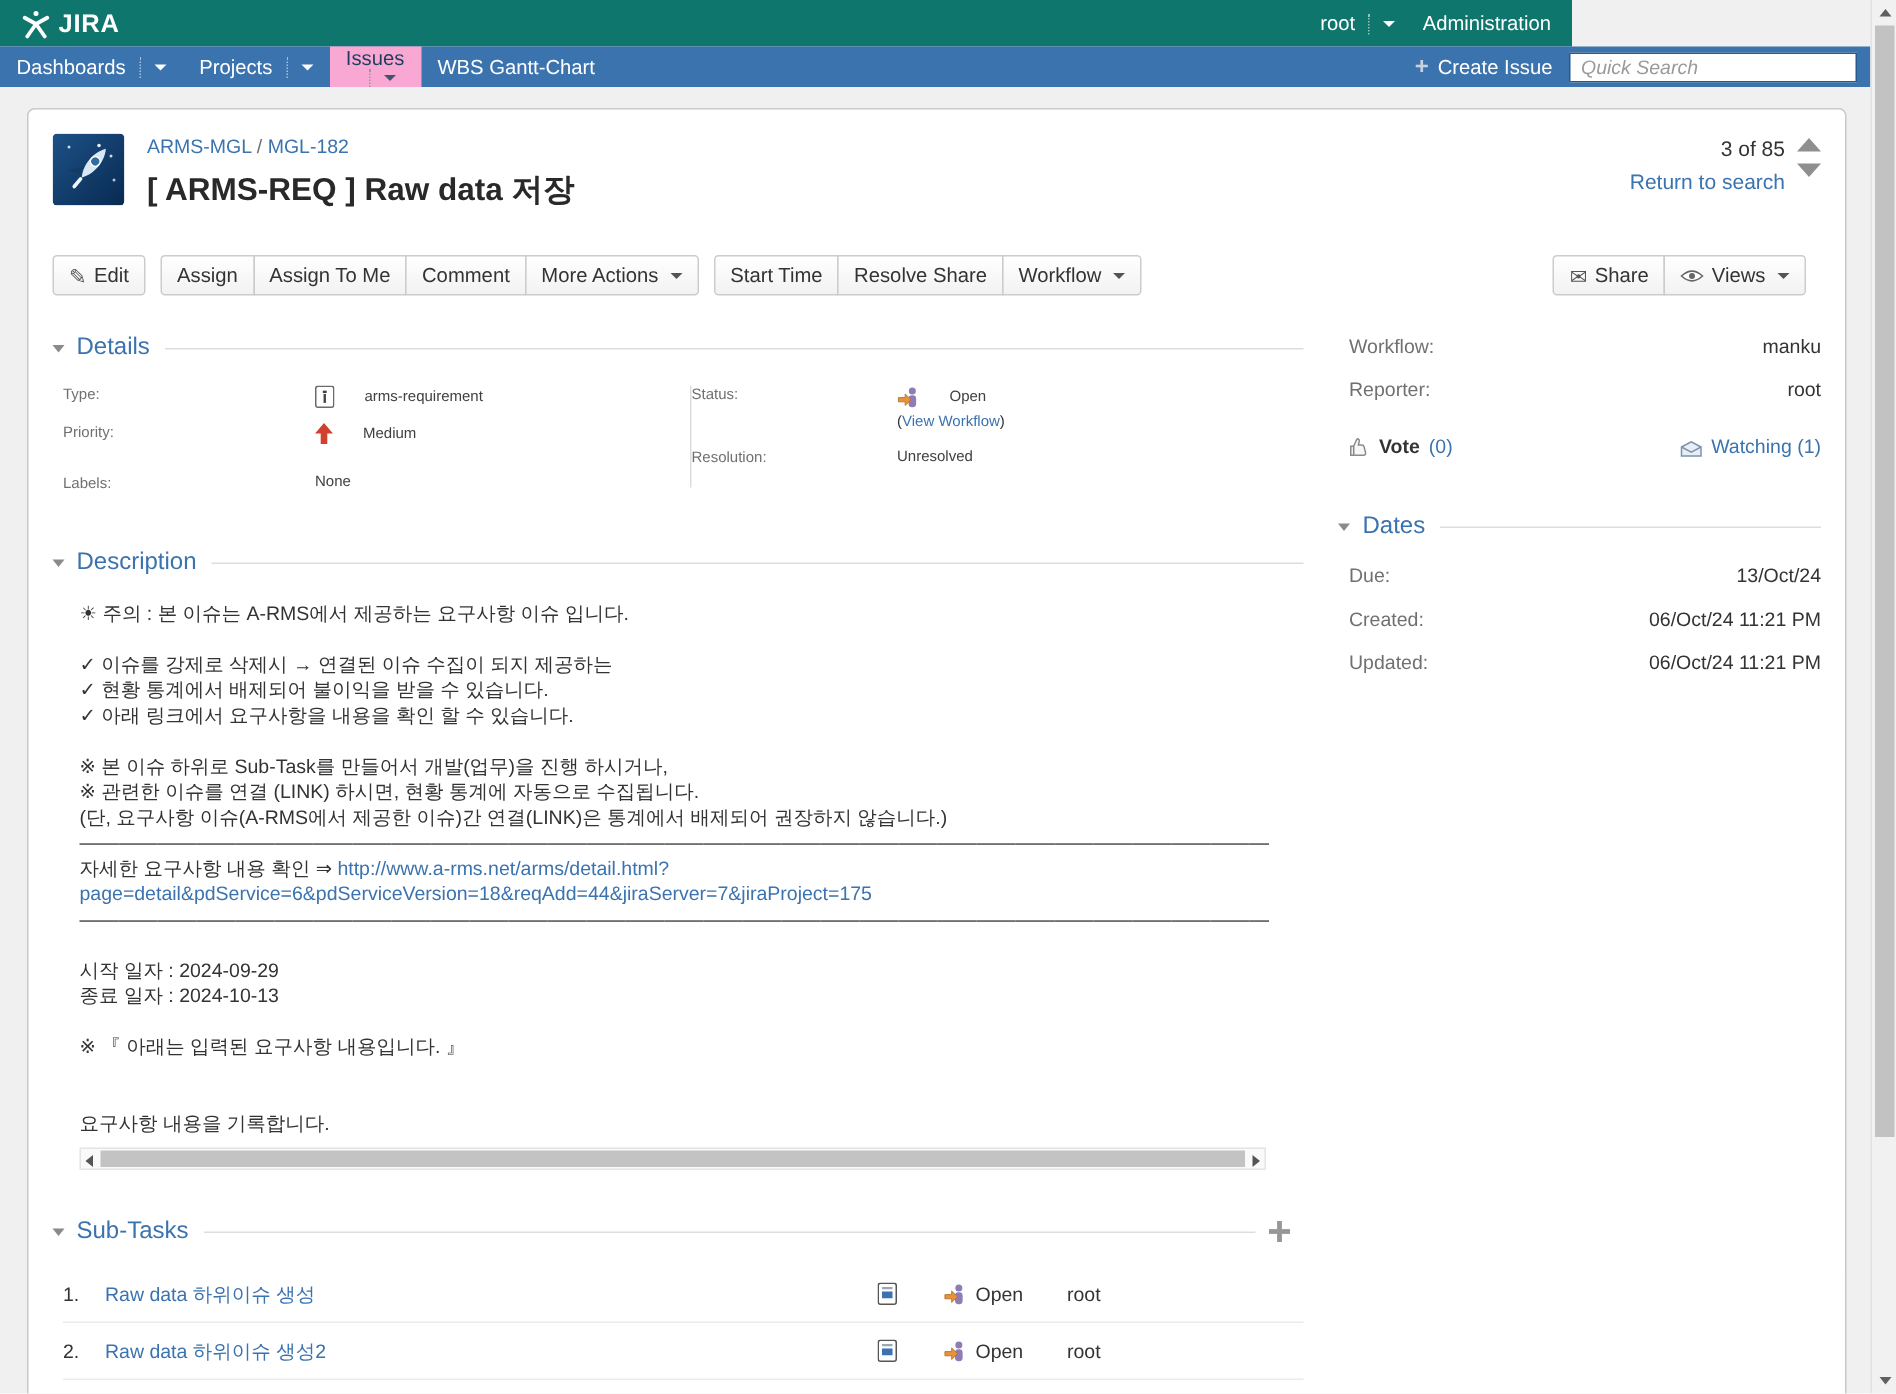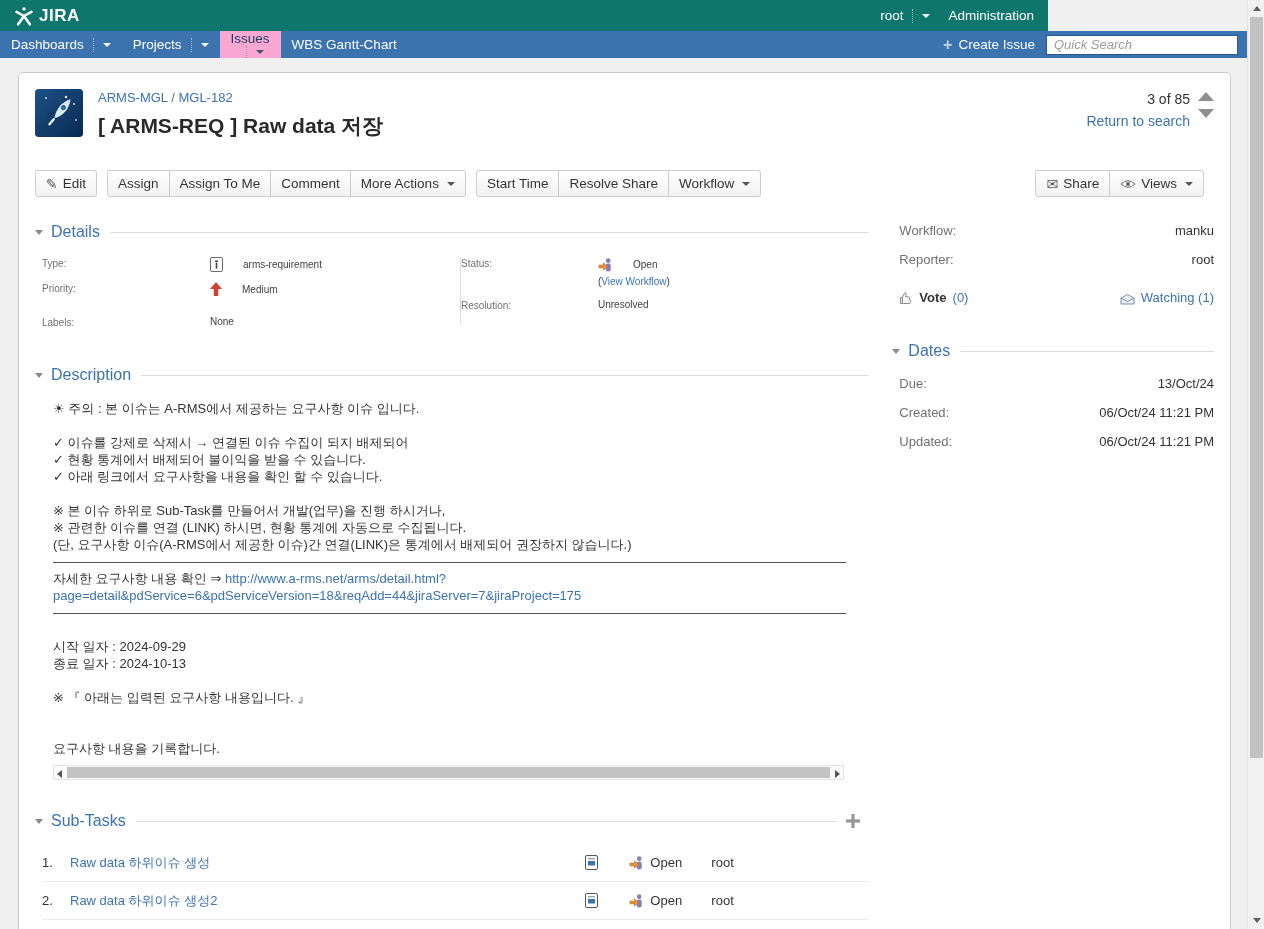--- a/index.html
+++ b/index.html
@@ -354,21 +354,21 @@
 
       <section class="desc-section">
         <div class="section-heading">
           <i class="twisty"></i>
           <span class="section-title">Description</span>
           <span class="heading-rule"></span>
         </div>
         <div class="desc-body">
             <div class="desc-line"><span>☀ 주의 : 본 이슈는 A-RMS에서 제공하는 요구사항 이슈 입니다.</span></div>
             <div class="desc-line">&nbsp;</div>
-            <div class="desc-line"><span>✓ 이슈를 강제로 삭제시 → 연결된 이슈 수집이 되지 배제되어</span></div>
+            <div class="desc-line"><span>✓ 이슈를 강제로 삭제시 → 연결된 이슈 수집이 되지 제공하는</span></div>
             <div class="desc-line"><span>✓ 현황 통계에서 배제되어 불이익을 받을 수 있습니다.</span></div>
             <div class="desc-line"><span>✓ 아래 링크에서 요구사항을 내용을 확인 할 수 있습니다.</span></div>
             <div class="desc-line">&nbsp;</div>
             <div class="desc-line"><span>※ 본 이슈 하위로 Sub-Task를 만들어서 개발(업무)을 진행 하시거나,</span></div>
             <div class="desc-line"><span>※ 관련한 이슈를 연결 (LINK) 하시면, 현황 통계에 자동으로 수집됩니다.</span></div>
             <div class="desc-line"><span>(단, 요구사항 이슈(A-RMS에서 제공한 이슈)간 연결(LINK)은 통계에서 배제되어 권장하지 않습니다.)</span></div>
             <div class="desc-line"><span>—————————————————————————————————————————————————————————————</span></div>
             <div class="desc-line"><span>자세한 요구사항 내용 확인 ⇒ </span><a>http://www.a-rms.net/arms/detail.html?</a></div>
             <div class="desc-line"><a>page=detail&amp;pdService=6&amp;pdServiceVersion=18&amp;reqAdd=44&amp;jiraServer=7&amp;jiraProject=175</a></div>
             <div class="desc-line"><span>—————————————————————————————————————————————————————————————</span></div>

